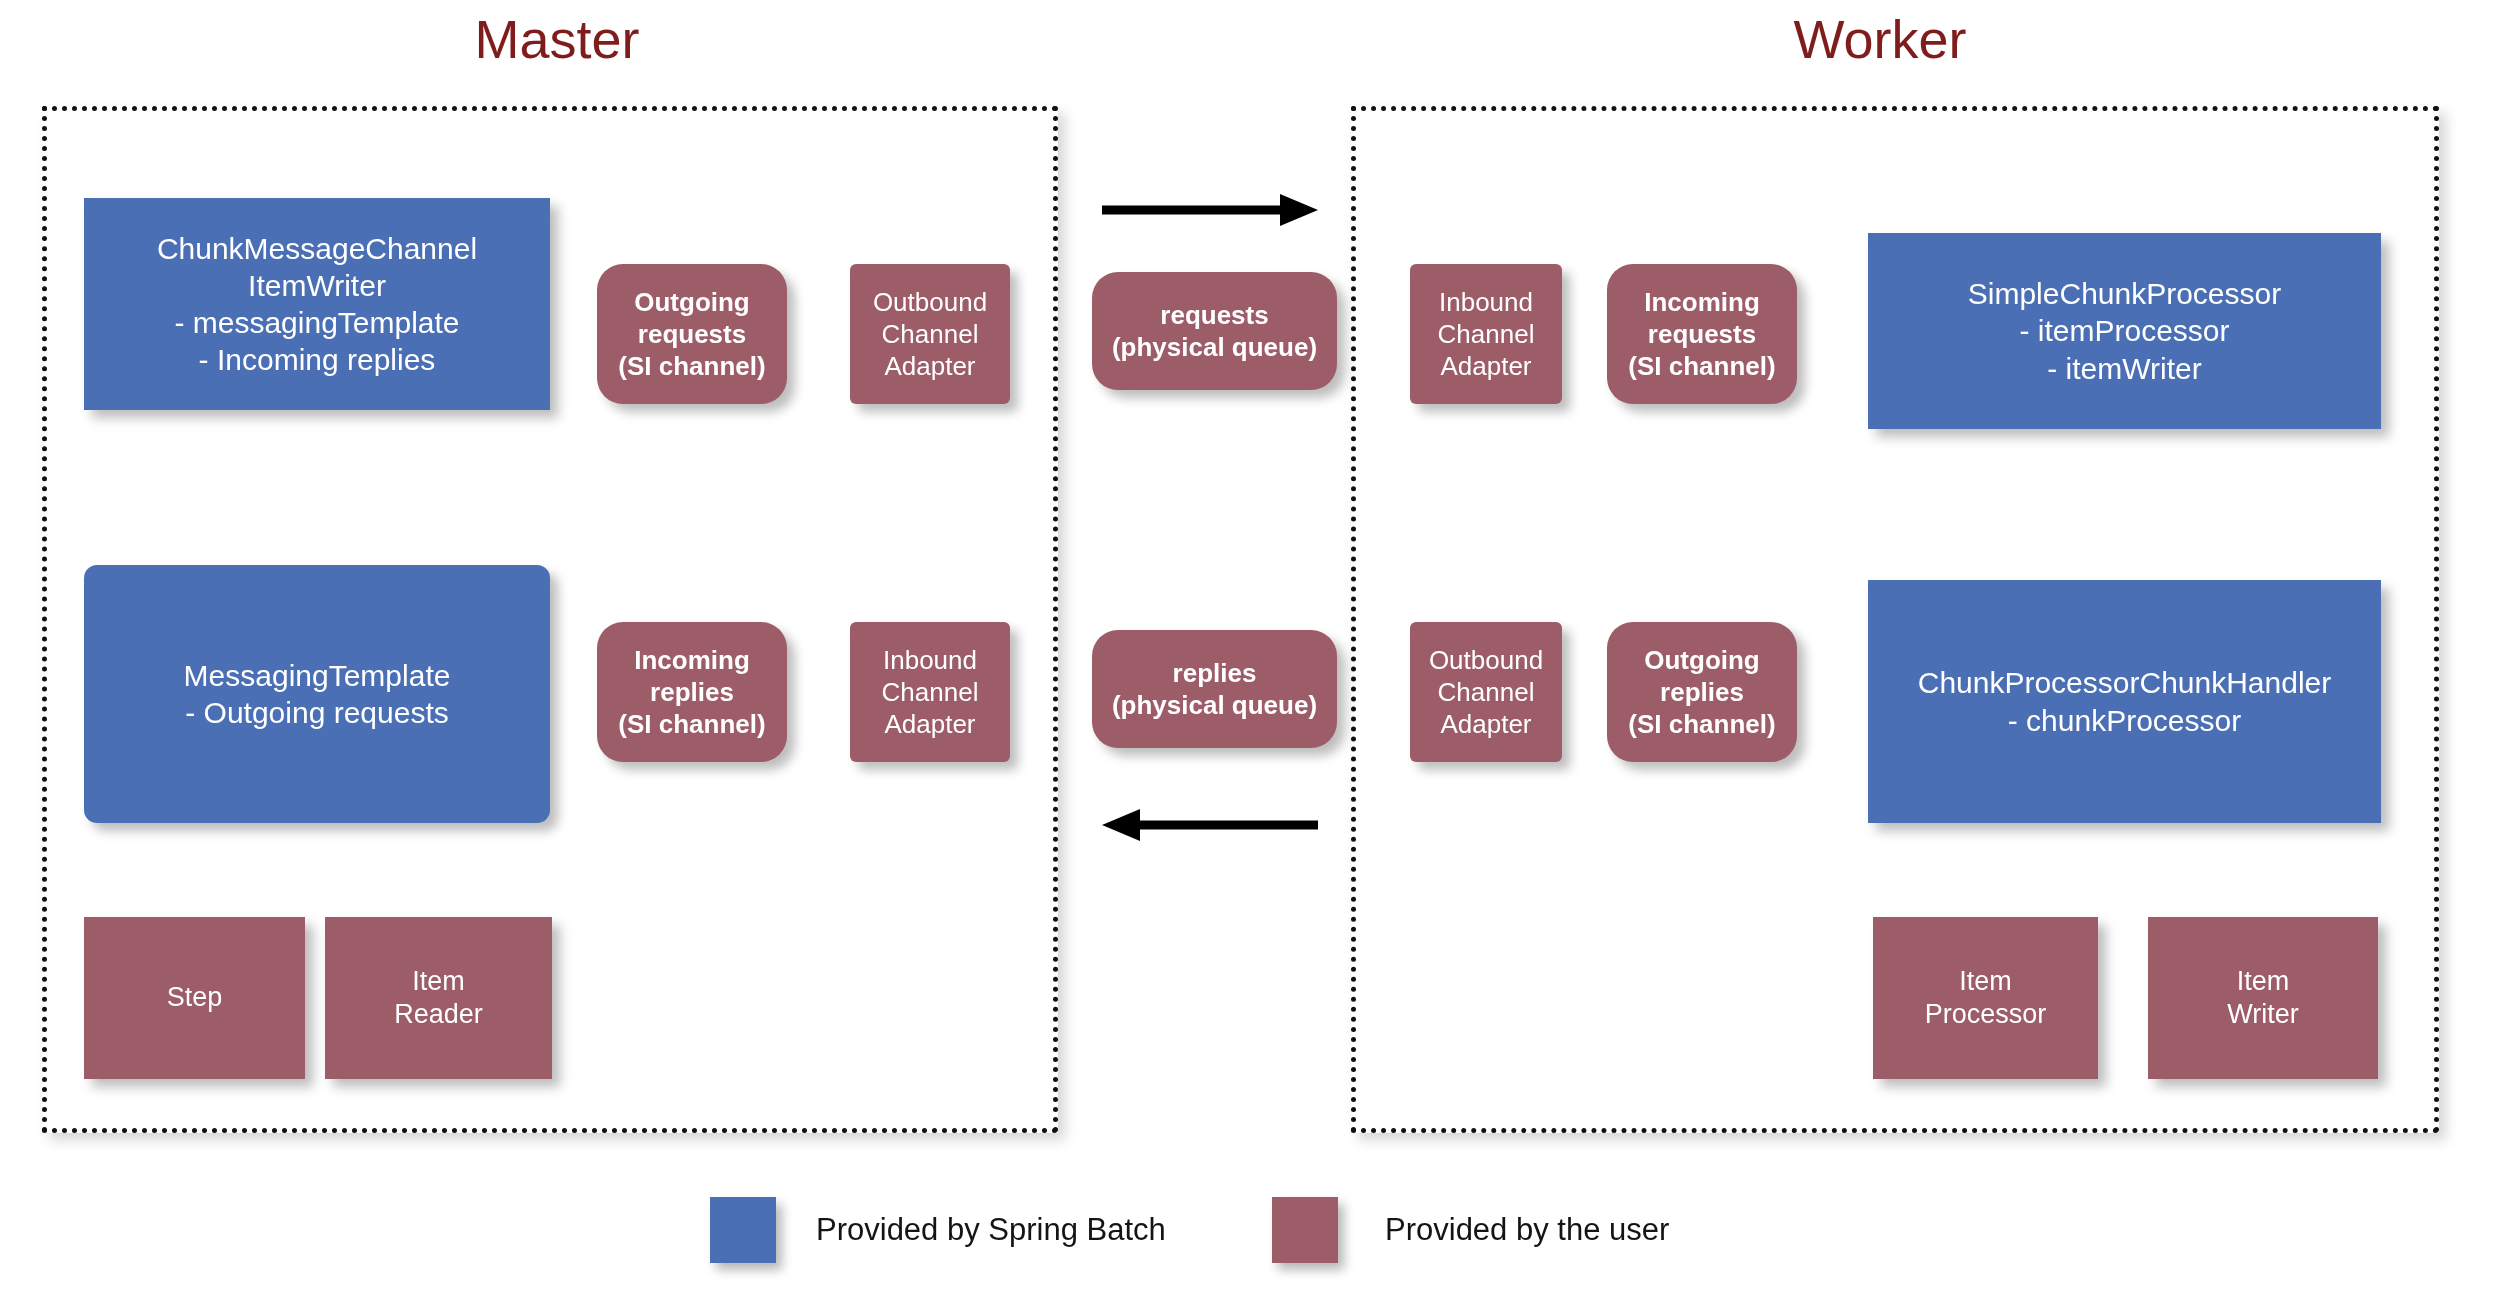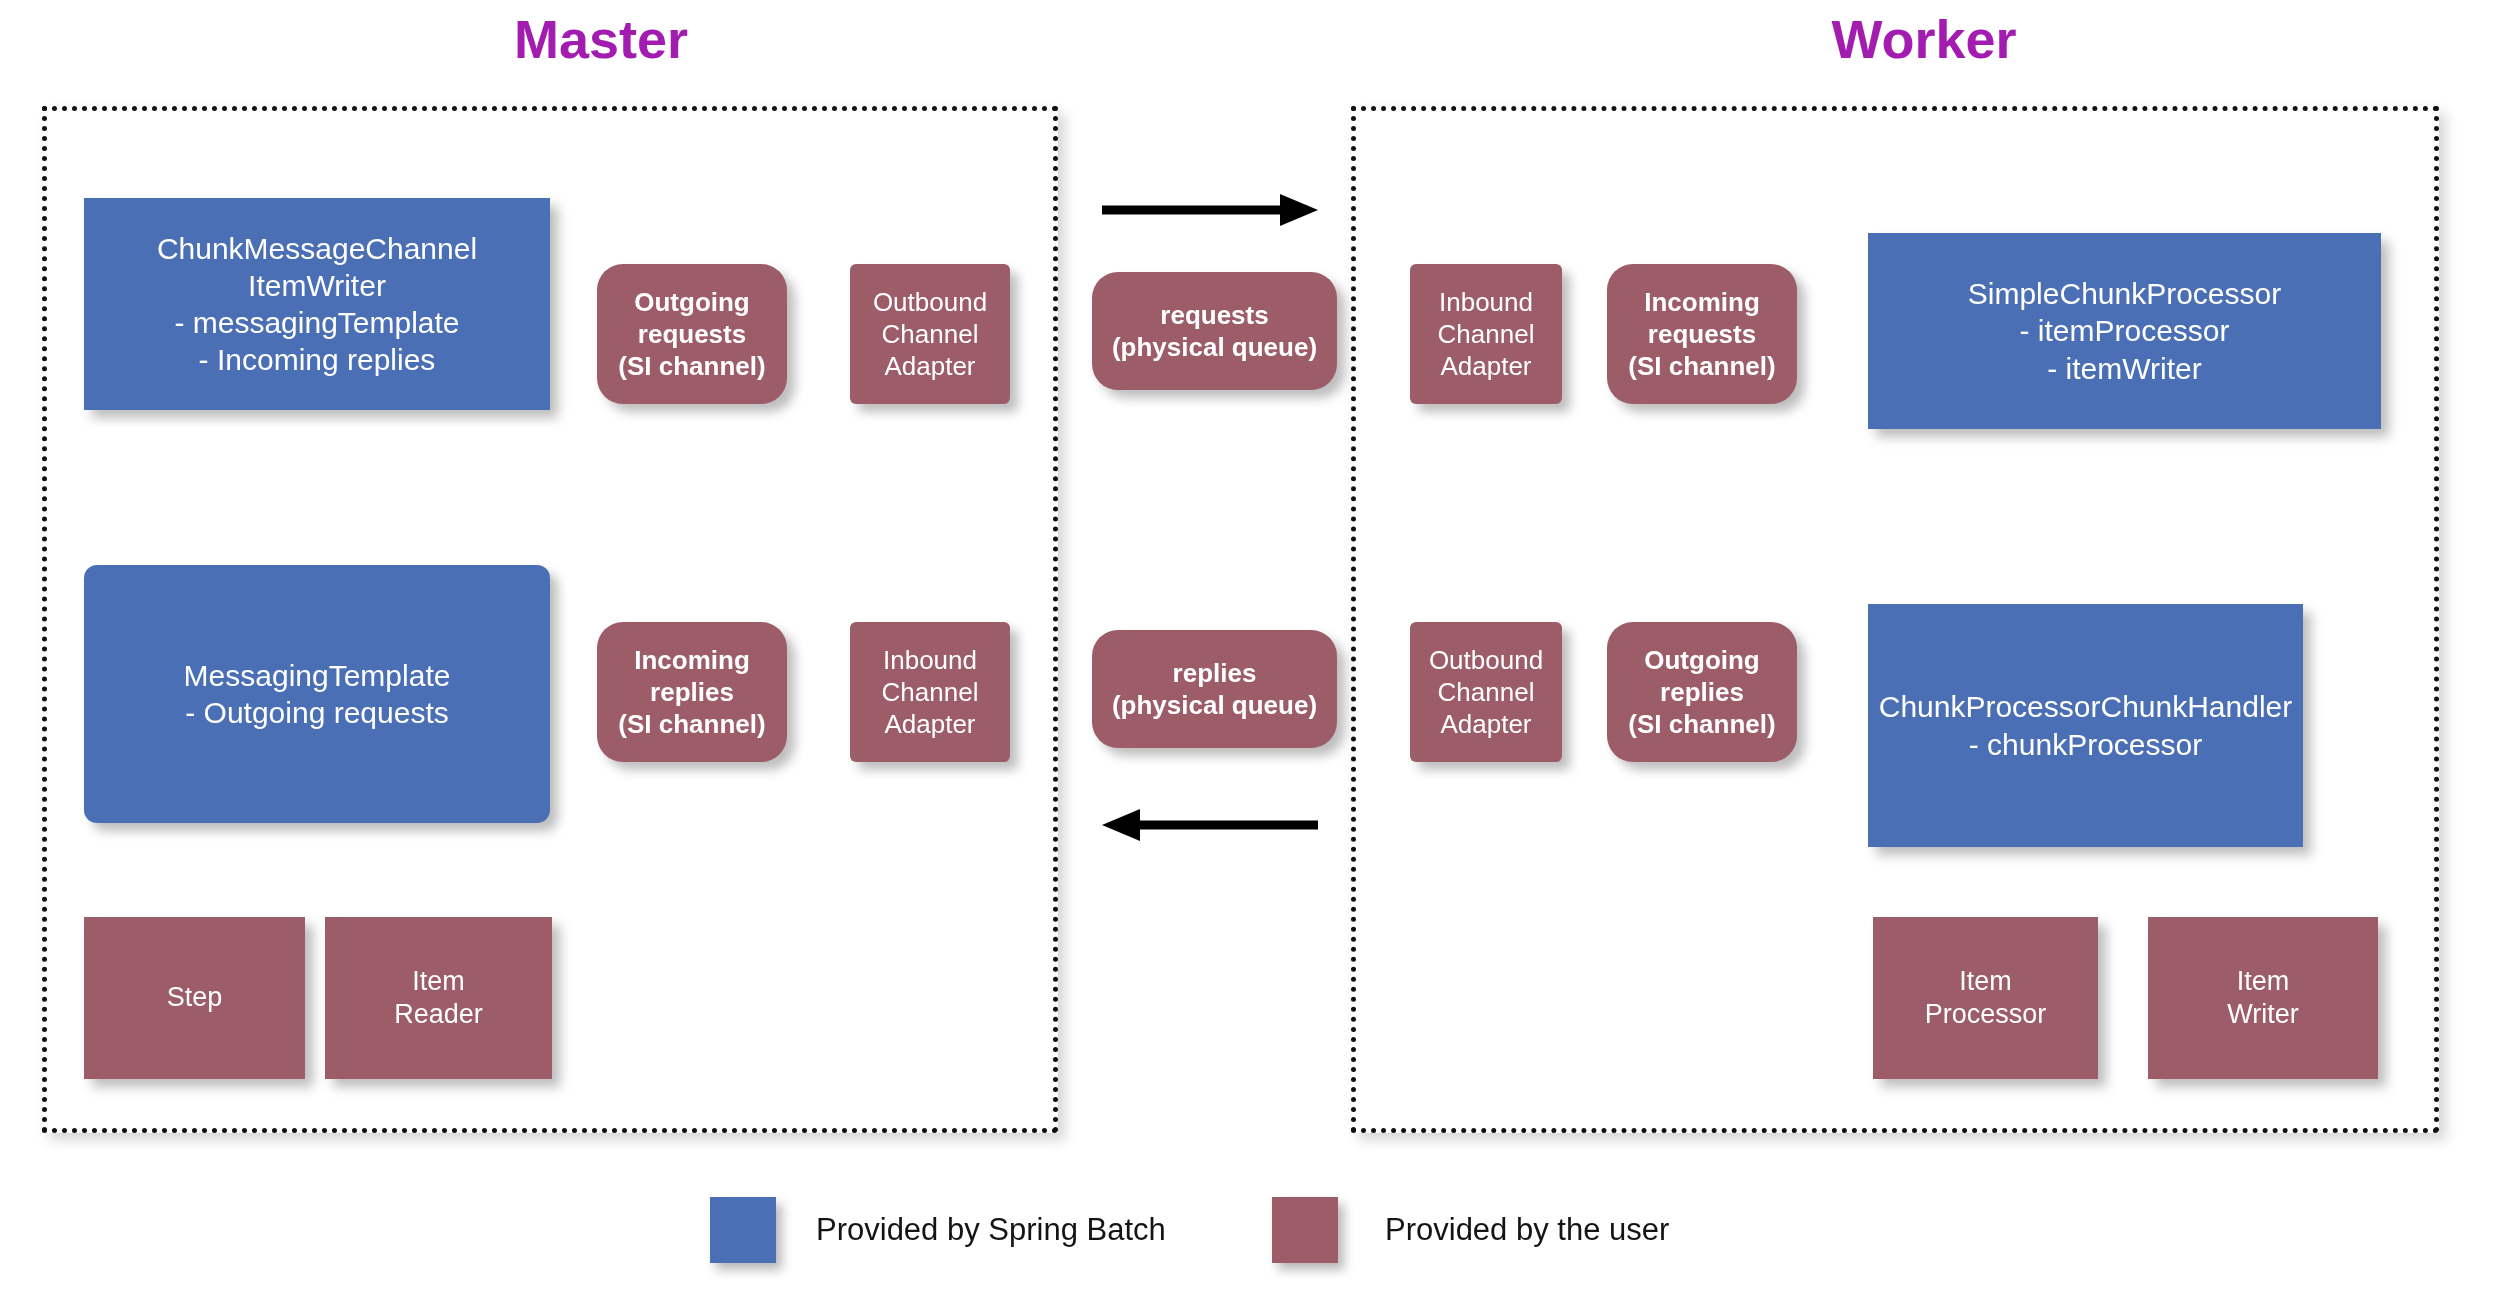--- a/index.html
+++ b/index.html
@@ -9,27 +9,26 @@
     font-family:"Liberation Sans","DejaVu Sans",sans-serif;
     position:relative;
     overflow:hidden;
   }
   .canvas{position:absolute;left:0;top:0;width:2498px;height:1302px;}
 
   
   .panel-title{
     position:absolute;
     font-size:54px;
-    color:#a21caf;
-    font-weight:700;
+    color:#7f1d1d;
+    font-weight:400;
     text-align:center;
     letter-spacing:0px;
     white-space:nowrap;
     transform:translateX(-50%);
-    margin-left:44px;
   }
 
   
   .panel{
     position:absolute;
     border:5px dotted #111111;
     background:transparent;
     box-sizing:border-box;
     box-shadow:7px 7px 12px rgba(0,0,0,0.16);
   }
@@ -167,21 +166,21 @@
 Channel
 Adapter</span>
   </div>
 
   <div class="node mauve round fs-sm" style="left:1607px;top:622px;width:190px;height:140px;">
     <span class="txt">Outgoing
 replies
 (SI channel)</span>
   </div>
 
-  <div class="node blue fs-big" style="left:1868px;top:604px;width:435px;height:243px;">
+  <div class="node blue fs-big" style="left:1868px;top:580px;width:513px;height:243px;">
     <span class="txt">ChunkProcessorChunkHandler
 - chunkProcessor</span>
   </div>
 
   <div class="node mauve fs-med" style="left:84px;top:917px;width:221px;height:162px;">
     <span class="txt">Step</span>
   </div>
 
   <div class="node mauve fs-med" style="left:325px;top:917px;width:227px;height:162px;">
     <span class="txt">Item

